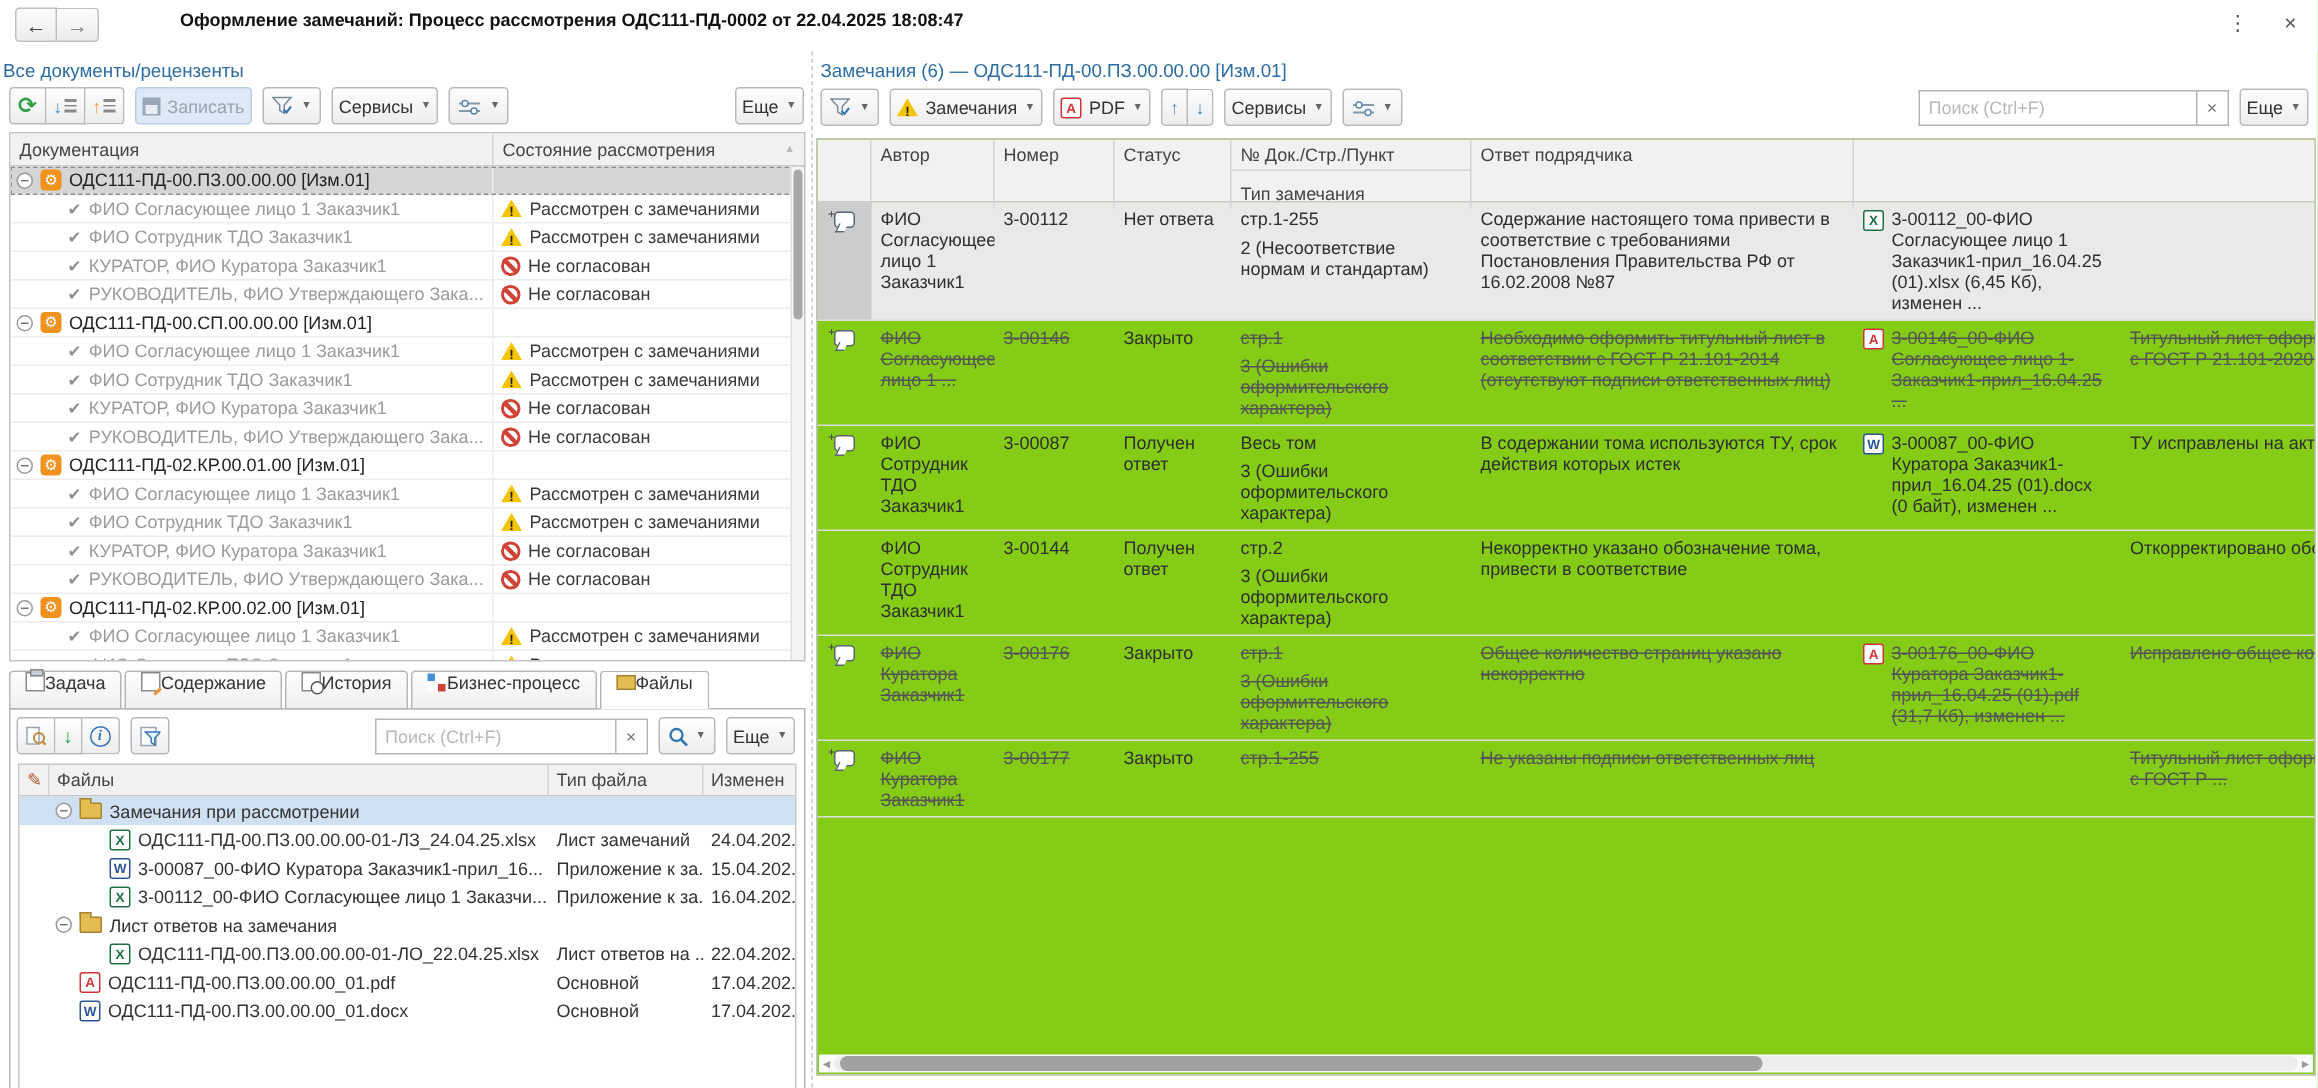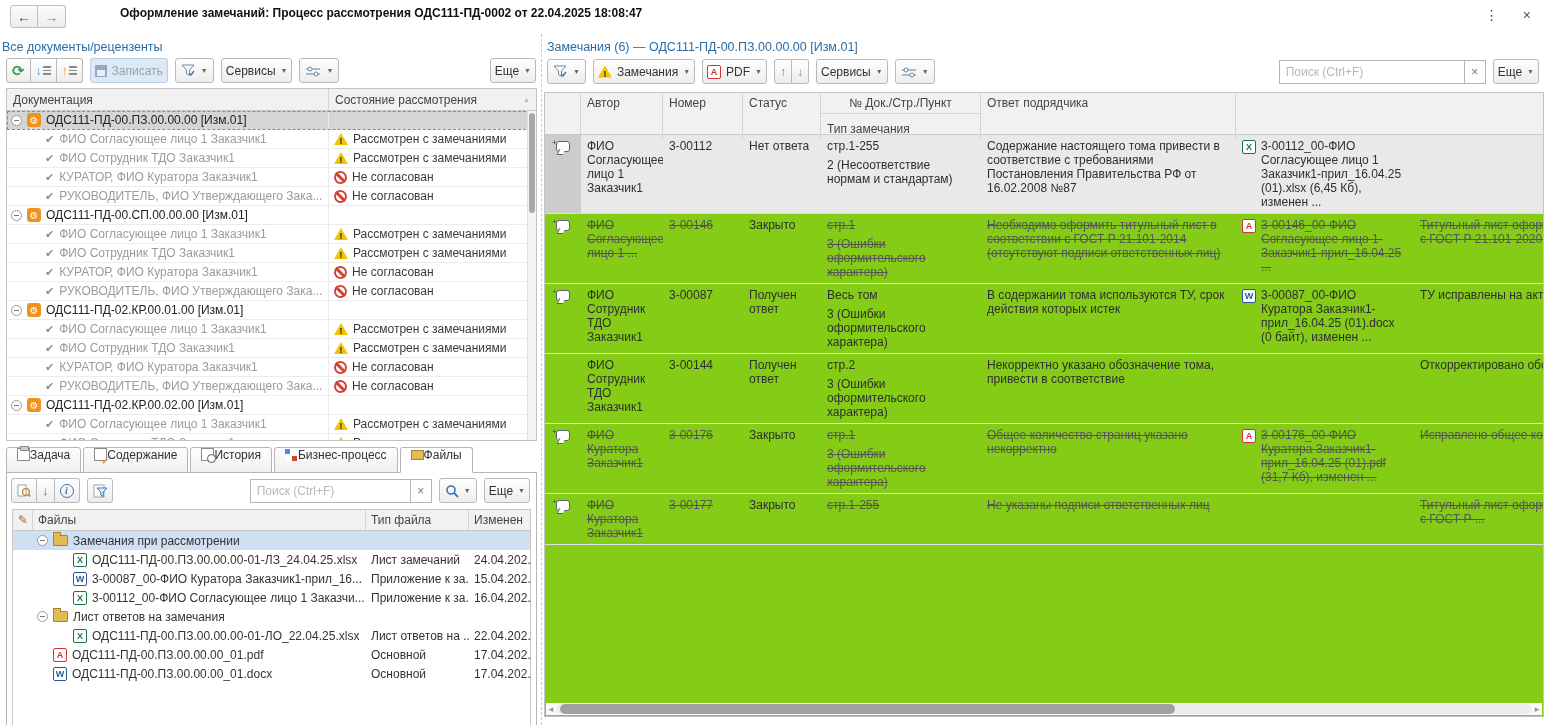--- a/index.html
+++ b/index.html
@@ -128,21 +128,21 @@
   .right-pane > .pane-caption { position:absolute; left:5px; top:6px; }
   .rtoolbar { position:absolute; left:5px; top:23px; right:6px; height:27px; display:flex; gap:7px; align-items:flex-end; }
   .rtoolbar .spacer { flex:1; }
 
   .remarks { position:absolute; left:2px; top:58px; width:1000px; height:625px; border:1px solid #c3c3c3; overflow:hidden; background:#84cc16; }
   .rgrid { display:grid; grid-template-columns:36px 82px 80px 78px 160px 255px 178px 250px; width:1119px; }
   .rhead { background:#f1f1f1; border-bottom:1px solid #c9c9c9; height:42px; }
   .rhead .hc { border-right:1px solid #d4d4d4; padding:3px 6px; color:#444; display:flex; gap:5px; align-items:flex-start; }
   .rhead .hc.split { flex-direction:column; padding:0; }
   .rhead .hc.split div { padding:3px 6px; width:100%; }
-  .rhead .hc.split div:first-child { border-bottom:1px solid #d4d4d4;text-align:center; }
+  .rhead .hc.split div:first-child { border-bottom:1px solid #d4d4d4; }
   .rrow { border-bottom:1px solid #dedede; }
   .rrow .cell { padding:4px 6px; line-height:14px; color:#2f2f2f; overflow:hidden; }
   .rrow .icell { display:flex; justify-content:center; padding-top:6px; }
   .rrow.sel { background:#e9e9e9; }
   .rrow.sel .icell { background:#cccccc; }
   .rrow .loc { margin-bottom:5px; }
   .rrow .fcell { display:flex; gap:5px; align-items:flex-start; }
   .rrow .fcell .fico { margin-top:1px; }
   .struck .st { text-decoration:line-through; color:#555; }
 

